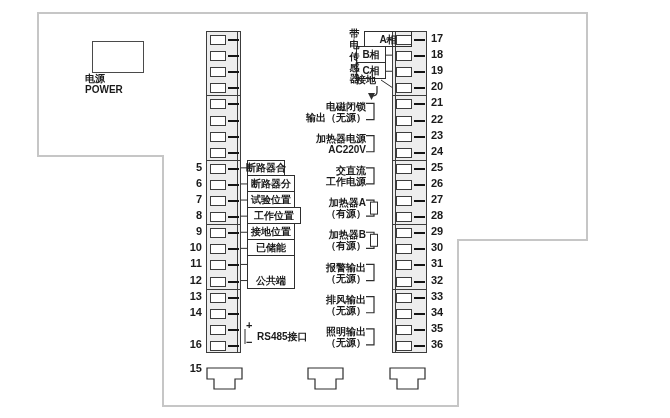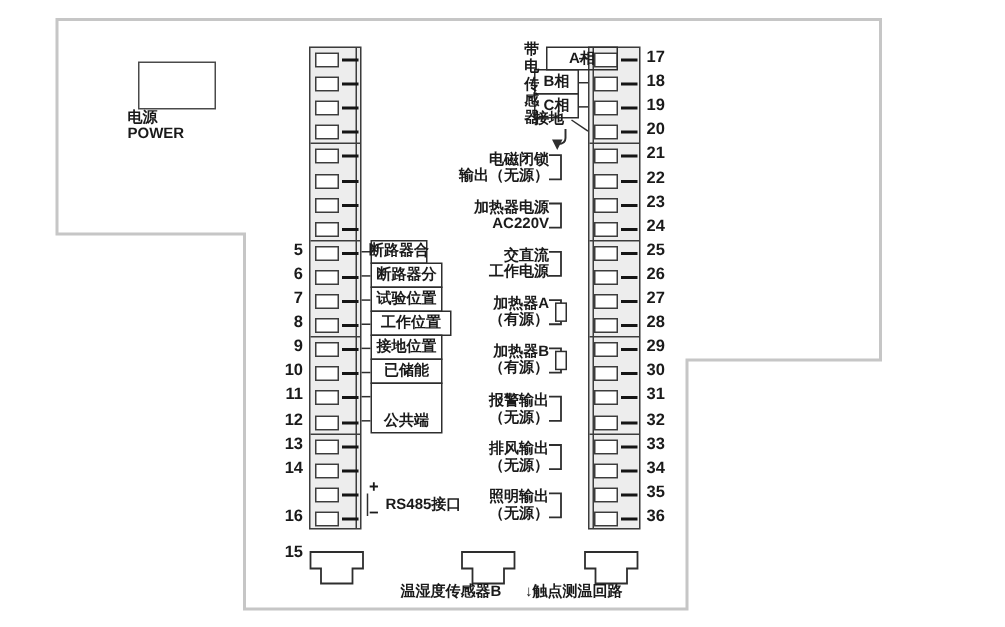--- a/index.html
+++ b/index.html
@@ -238,20 +238,14 @@
     </div>
 
   <div class="vtext" style="left:349px;top:28px;">带电传感器</div>
 
   <div class="center-label" style="left:356px;top:74px;width:30px;">接地</div>
 
   <div class="sign" style="left:246px;top:320px;">+</div>
   <div class="sign" style="left:246px;top:337px;">−</div>
   <div class="cn abs" style="left:257px;top:331px;">RS485接口</div>
 
-  <div class="center-label" style="left:267px;top:389px;width:120px;">
-    <span>温湿度传感器B</span>
-  </div>
-  <div class="center-label" style="left:350px;top:389px;width:120px;">
-    <span>↓</span><span>触点测温回路</span>
-  </div>
 
 </div>
 
 </body></html>

